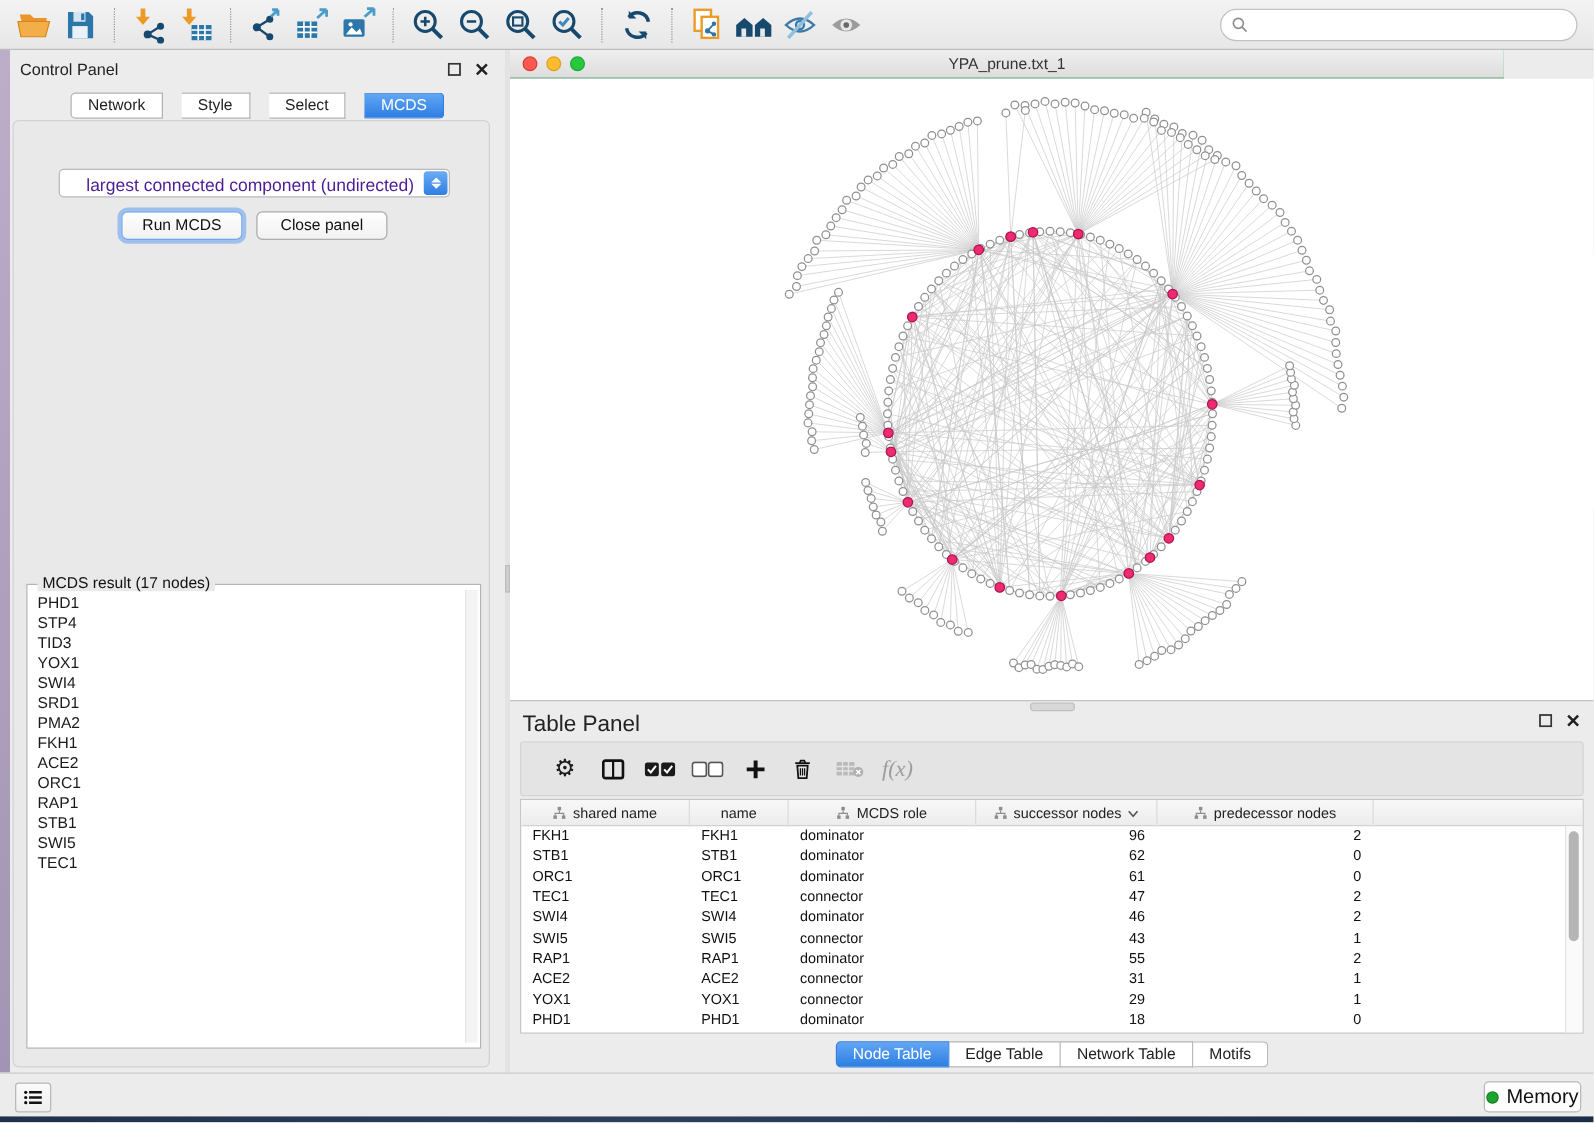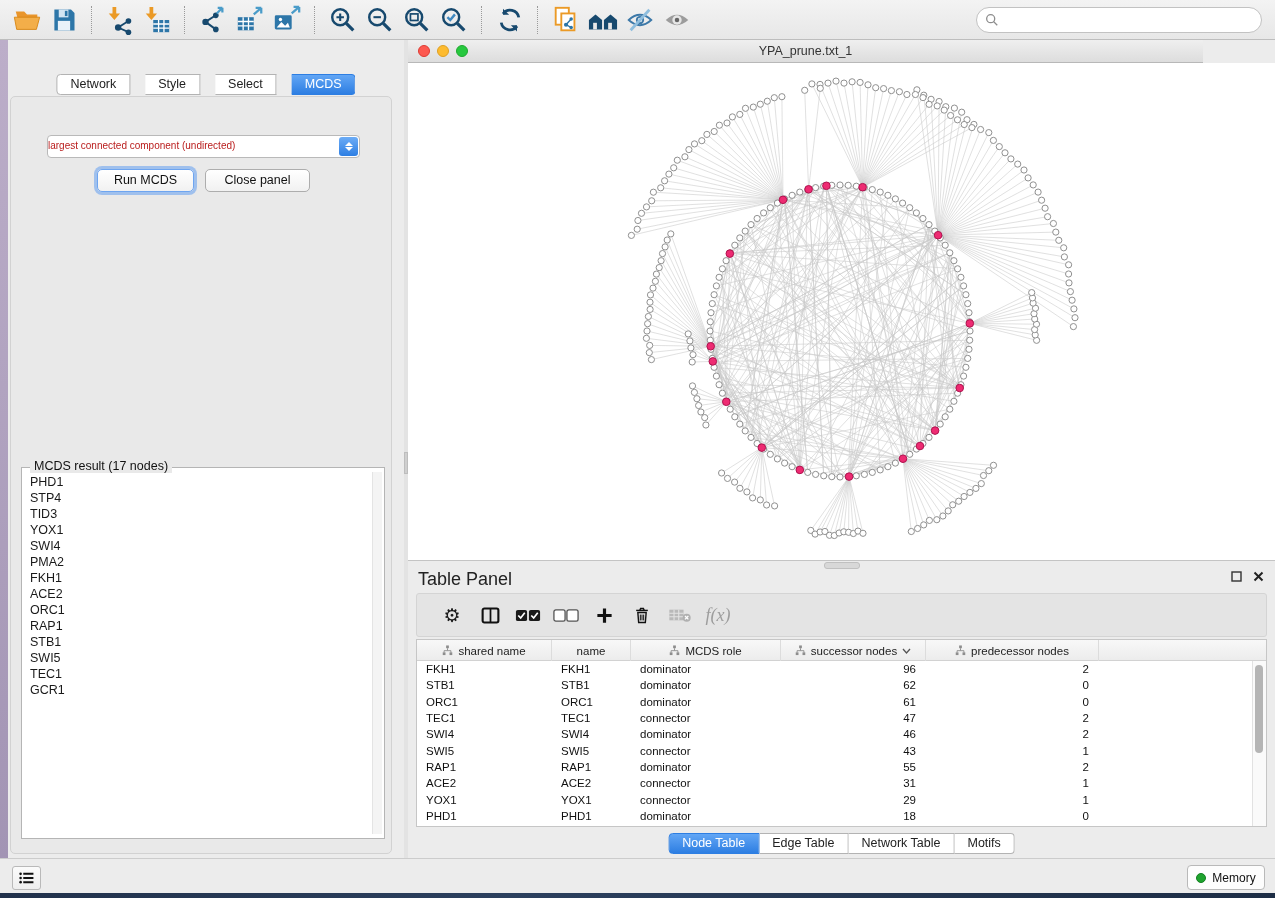--- a/index.html
+++ b/index.html
@@ -30,21 +30,21 @@
            padding:2px 13px 0;font-size:12.5px;color:#222;cursor:default;white-space:nowrap;}
   .seg-tab:first-child{border-left:1px solid #b3b3b3;border-radius:4px 0 0 4px;}
   .seg-tab:last-child{border-radius:0 4px 4px 0;}
   .seg-tab.selected{background:linear-gradient(#62a6f5,#2d7ee2);border-color:#2d7ee2;color:#fff;}
   #cp-tabs{left:50%;transform:translateX(-50%);top:34px;gap:15px;}
   .cp-inner{position:absolute;left:2px;top:56px;width:382px;height:758px;background:#e9e9e9;
             border:1px solid #d2d2d2;border-radius:5px;box-sizing:border-box;}
   .opt-label{position:absolute;top:17px;width:100%;text-align:center;font-size:12.5px;color:#111;}
   .dropdown{position:absolute;left:36px;top:38px;width:313px;height:23px;background:#fff;
             border:1px solid #b9b9b9;border-radius:4px;box-sizing:border-box;}
-  .dropdown .dd-text{position:absolute;left:0;top:4px;font-size:10px;color:#b91c1c;white-space:nowrap;}
+  .dropdown .dd-text{position:absolute;left:21px;top:4px;font-size:14px;color:#4c1d95;white-space:nowrap;}
   .dd-stepper{position:absolute;right:1px;top:1px;width:19px;height:19px;border-radius:3px;
             background:linear-gradient(#6cacf6,#2e7fe3);display:flex;flex-direction:column;align-items:center;justify-content:center;gap:1px;}
   .dd-stepper i{display:block;width:0;height:0;border-left:4px solid transparent;border-right:4px solid transparent;}
   .dd-up{border-bottom:4px solid #fff;}
   .dd-down{border-top:4px solid #fff;}
   .btn{position:absolute;height:23px;background:linear-gradient(#ffffff,#f1f1f1);border:1px solid #adadad;
        border-radius:5px;font-size:12.5px;color:#111;text-align:center;line-height:21px;box-sizing:border-box;cursor:default;}
   .btn.focus{box-shadow:0 0 0 3px rgba(110,165,240,.6);border-color:#6ea5f0;}
   .group-box{position:absolute;left:10px;top:370px;width:364px;height:372px;background:#fff;
              border:1px solid #b5b5b5;box-sizing:border-box;}
@@ -81,21 +81,21 @@
   .td.left{padding-left:9px;text-align:left;}
   .td.right{padding-right:10px;text-align:right;}
   .tbl-scroll{position:absolute;right:0;top:21px;bottom:0;width:13px;background:#fafafa;border-left:1px solid #e2e2e2;}
   .tbl-thumb{position:absolute;left:2px;top:4px;width:8px;height:88px;border-radius:4px;background:#b5b5b5;}
   #tp-tabs{left:50%;transform:translateX(-50%);top:272px;}
   
   .status-bar{position:absolute;left:0;bottom:5px;width:100%;height:35px;background:#ececec;border-top:1px solid #cccccc;box-sizing:border-box;}
   .list-btn{position:absolute;left:12px;top:7px;width:27px;height:22px;background:linear-gradient(#fbfbfb,#eee);
             border:1px solid #b9b9b9;border-radius:3px;display:flex;align-items:center;justify-content:center;}
   .mem-btn{position:absolute;right:10px;top:6px;width:76px;height:23px;background:#fdfdfd;border:1px solid #b9b9b9;
-           border-radius:4px;display:flex;align-items:center;justify-content:center;gap:6px;font-size:12px;color:#111;}
+           border-radius:4px;display:flex;align-items:center;justify-content:center;gap:6px;font-size:16px;color:#111;}
   .mem-dot{width:10px;height:10px;border-radius:50%;background:#1fa32e;border:1px solid #128021;box-sizing:border-box;}
   svg{display:block;}
 </style>
 </head>
 <body>
 
 <div id="app">
 
   <div class="toolbar">
     <span class="tb-btn">
@@ -233,20 +233,33 @@
             <path d="M10 10l4 4" stroke="#8d8d8d" stroke-width="1.5"></path>
           </svg>
       </span>
     </span>
   </div>
 
   <div class="desk-left"></div>
   <div class="desk-bottom"></div>
 
   <div class="control-panel">
+    <div class="panel-head">
+      <span class="panel-title">Control Panel</span>
+      <span class="win-ctl" style="right:34px;">
+        <svg width="11" height="11" viewBox="0 0 11 11">
+            <rect x="1" y="1" width="9" height="9" fill="none" stroke="#333" stroke-width="1.4"></rect>
+          </svg>
+      </span>
+      <span class="win-ctl" style="right:12px;">
+        <svg width="11" height="11" viewBox="0 0 11 11">
+            <path d="M1.5 1.5l8 8M9.5 1.5l-8 8" stroke="#222" stroke-width="2"></path>
+          </svg>
+      </span>
+    </div>
     <div class="seg" id="cp-tabs">
         <div class="seg-tab">Network</div>
         <div class="seg-tab">Style</div>
         <div class="seg-tab">Select</div>
         <div class="seg-tab selected">MCDS</div>
       </div>
     <div class="cp-inner">
       <div class="dropdown">
         <span class="dd-text">largest connected component (undirected)</span>
         <span class="dd-stepper">
@@ -257,29 +270,29 @@
       <div class="btn focus" style="left:86px;top:72px;width:97px;">Run MCDS</div>
       <div class="btn" style="left:194px;top:72px;width:105px;">Close panel</div>
       <div class="group-box">
         <span class="group-legend">MCDS result (17 nodes)</span>
         <div class="mcds-list" id="mcds-list">
             <div>PHD1</div>
             <div>STP4</div>
             <div>TID3</div>
             <div>YOX1</div>
             <div>SWI4</div>
+            <div>SRD1</div>
             <div>PMA2</div>
             <div>FKH1</div>
             <div>ACE2</div>
             <div>ORC1</div>
             <div>RAP1</div>
             <div>STB1</div>
             <div>SWI5</div>
             <div>TEC1</div>
-            <div>GCR1</div>
           </div>
         <div class="mcds-scroll"></div>
       </div>
     </div>
   </div>
 
   <div class="v-split">
       <span class="grab"></span>
     </div>
 

